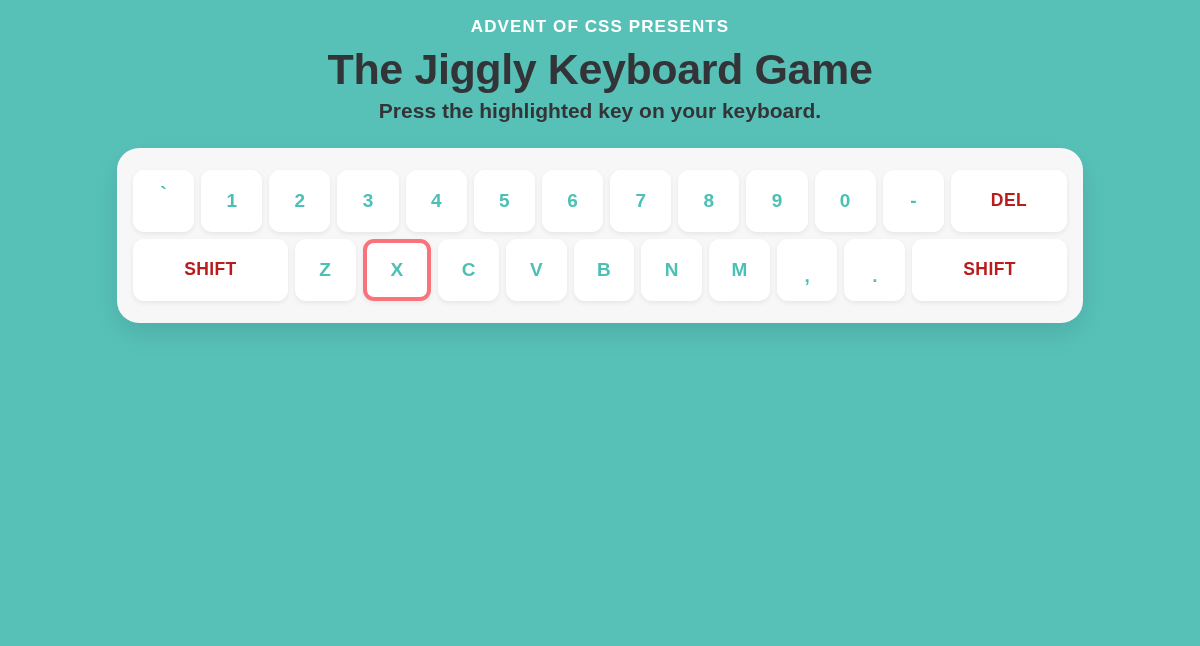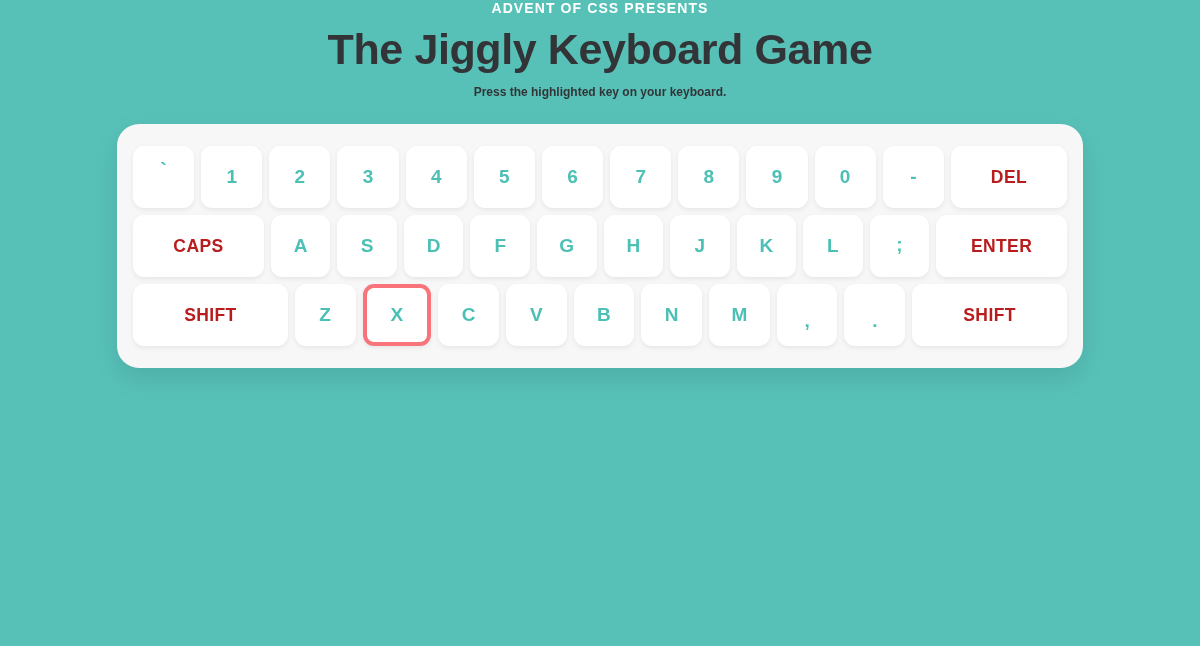--- a/index.html
+++ b/index.html
@@ -12,43 +12,44 @@
 
   body {
     background: #57c1b8;
     font-family: "Liberation Sans", sans-serif;
     display: flex;
     flex-direction: column;
     align-items: center;
   }
 
   .eyebrow {
+    margin-top: 17px;
     color: #ffffff;
-    font-size: 14px;
+    font-size: 17px;
     font-weight: bold;
     letter-spacing: 1.1px;
     text-transform: uppercase;
     text-align: center;
     line-height: 1.2;
   }
 
   .page-title {
     margin-top: 8px;
     color: #333437;
     font-size: 43px;
     font-weight: bold;
     letter-spacing: -0.4px;
     text-align: center;
     line-height: 1.15;
   }
 
   .instructions {
-    margin-top: 11px;
+    margin-top: 4px;
     color: #333437;
-    font-size: 12px;
+    font-size: 21px;
     font-weight: bold;
     text-align: center;
   }
 
   .keyboard {
     margin-top: 25px;
     width: 966px;
     background: #f7f7f7;
     border-radius: 22px;
     padding: 22px 16px 22px 16px;
@@ -132,34 +133,20 @@
       <div class="key">5</div>
       <div class="key">6</div>
       <div class="key">7</div>
       <div class="key">8</div>
       <div class="key">9</div>
       <div class="key">0</div>
       <div class="key">-</div>
       <div class="key mod w-del">DEL</div>
     </div>
     <div class="krow">
-      <div class="key mod w-caps">CAPS</div>
-      <div class="key">A</div>
-      <div class="key">S</div>
-      <div class="key">D</div>
-      <div class="key">F</div>
-      <div class="key">G</div>
-      <div class="key">H</div>
-      <div class="key">J</div>
-      <div class="key">K</div>
-      <div class="key">L</div>
-      <div class="key semicolon">;</div>
-      <div class="key mod w-enter">ENTER</div>
-    </div>
-    <div class="krow">
       <div class="key mod w-shiftl">SHIFT</div>
       <div class="key">Z</div>
       <div class="key active">X</div>
       <div class="key">C</div>
       <div class="key">V</div>
       <div class="key">B</div>
       <div class="key">N</div>
       <div class="key">M</div>
       <div class="key punct-comma">,</div>
       <div class="key punct-period">.</div>

